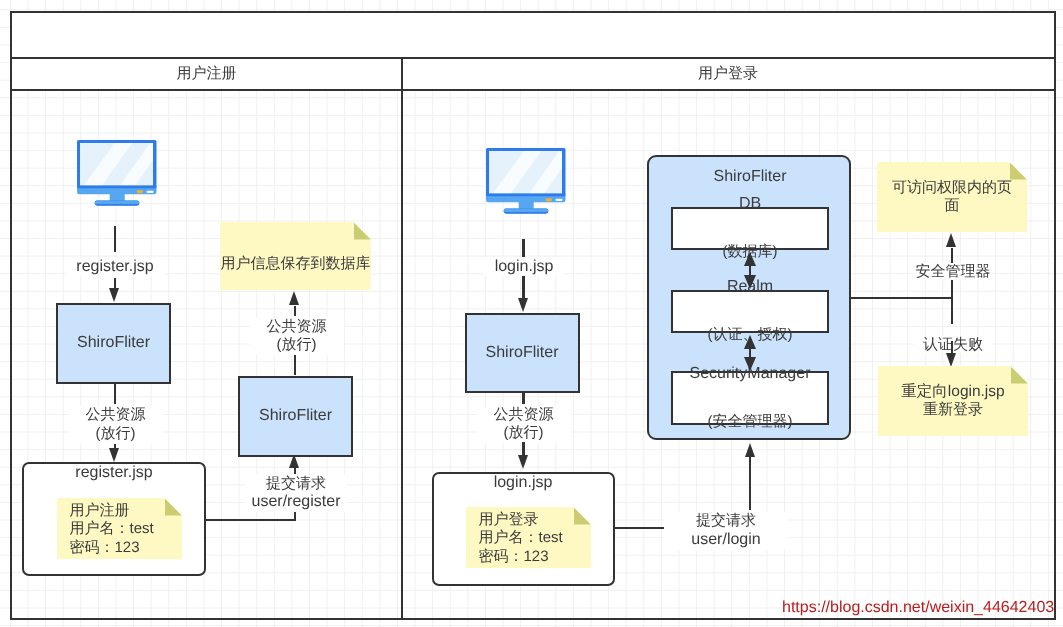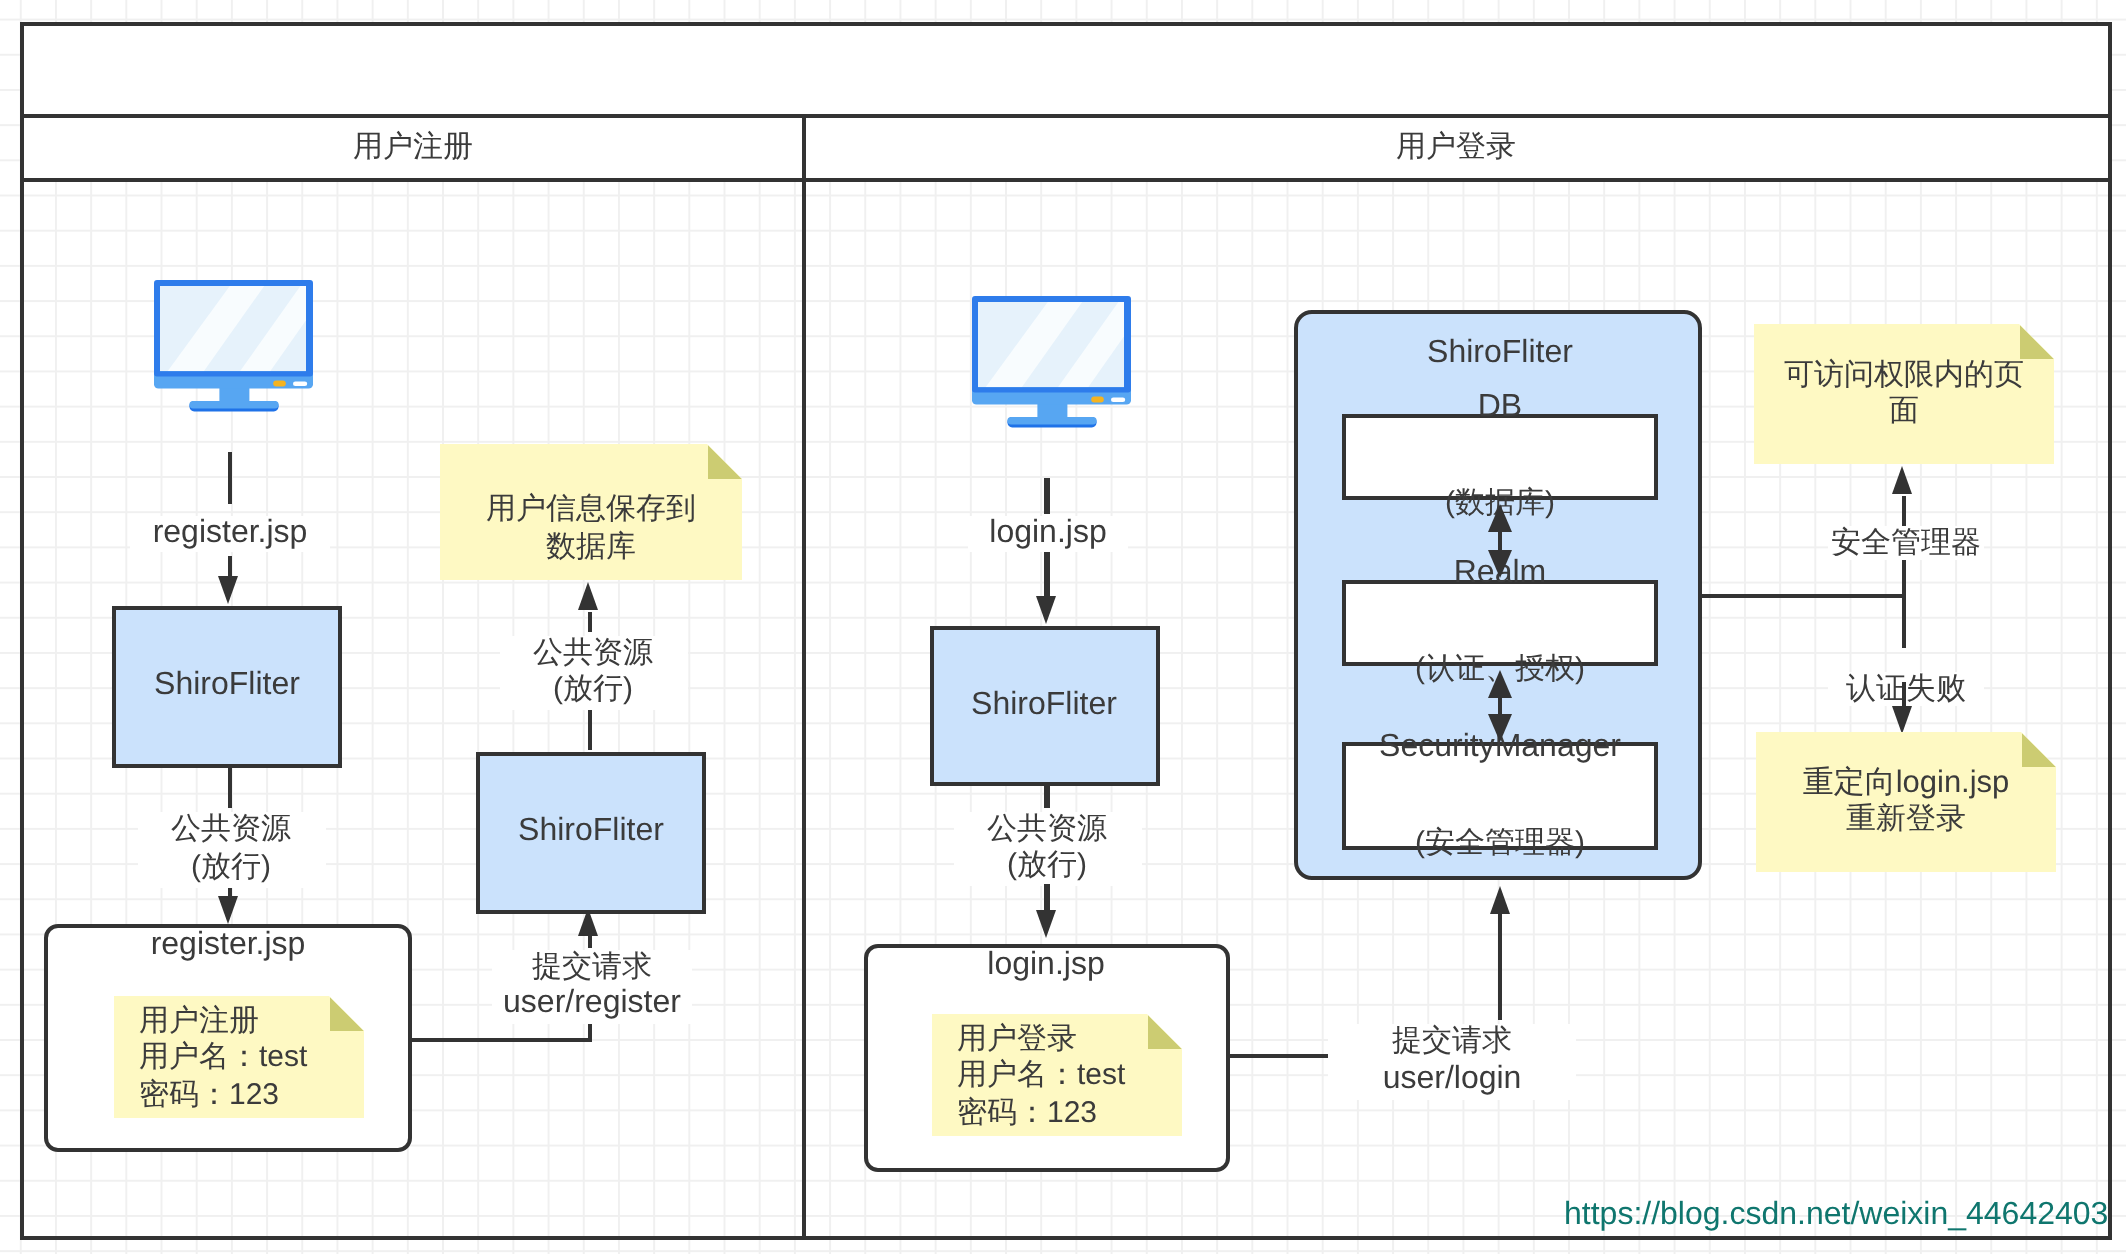--- a/index.html
+++ b/index.html
@@ -74,21 +74,21 @@
   }
   .lat{font-size:16px;}
   .mix{font-size:15.5px;}
   .ln{position:absolute;background:#333333;}
   .arrow{position:absolute;width:0;height:0;}
   .arrow-down{border-left:5.5px solid transparent;border-right:5.5px solid transparent;border-top:14.5px solid #333333;}
   .arrow-up{border-left:5.5px solid transparent;border-right:5.5px solid transparent;border-bottom:14.5px solid #333333;}
   .arrow-down2{border-left:6px solid transparent;border-right:6px solid transparent;border-top:14.5px solid #333333;}
   .arrow-up2{border-left:6px solid transparent;border-right:6px solid transparent;border-bottom:14.5px solid #333333;}
   .watermark{
-    position:absolute;font-size:16px;color:#0f766e;white-space:nowrap;
+    position:absolute;font-size:16px;color:#b91c1c;white-space:nowrap;
   }
   .lbl2{line-height:18.8px;}
   .note-lines{align-items:flex-start;justify-content:flex-start;}
   .notelines{padding:4px 0 0 12.5px;text-align:left;line-height:18.3px;}
 </style>
 </head>
 <body>
 
 <div id="canvas">
   <div class="grid"></div>
@@ -160,21 +160,21 @@
   <div class="ln" style="left:294px;top:353.7px;width:2.2px;height:21.5px;"></div>
   <div class="lbl lbl2" style="left:249.5px;top:317.5px;width:94px;">
     <div>公共资源</div>
     <div>(放行)</div>
   </div>
   <div class="ln" style="left:293.8px;top:306px;width:2.2px;height:10px;"></div>
   <div class="arrow arrow-up" style="left:289.4px;top:291px;"></div>
 
   <div class="note" style="left:220px;top:222px;width:151px;height:68px;">
     <div class="fold"></div>
-    <span style="padding:0 22px;display:block;margin-top:17px;">用户信息保存到数据库</span>
+    <span style="padding:0 0;display:block;margin-top:17px;">用户信息保存到数据库</span>
   </div>
 
   <svg class="monitor" style="position:absolute;left:486px;top:148px;" width="80" height="66" viewBox="0 0 80 66">
     <defs>
       <clipPath id="scrclipR">
           <rect x="3" y="3" width="73" height="42.6"></rect>
         </clipPath>
     </defs>
     <rect x="32.7" y="50" width="15" height="12" fill="#57a6f2"></rect>
     <rect x="17.7" y="60.5" width="44.6" height="5.2" rx="2.4" fill="#1f72e8"></rect>

